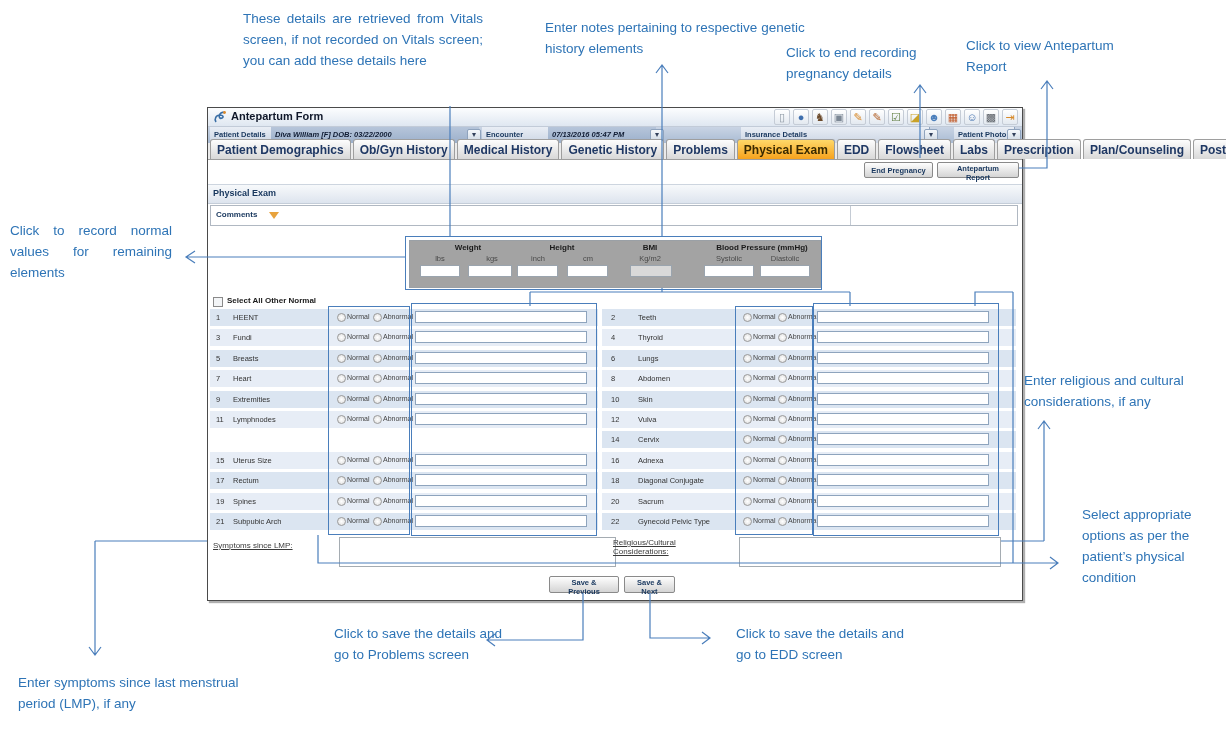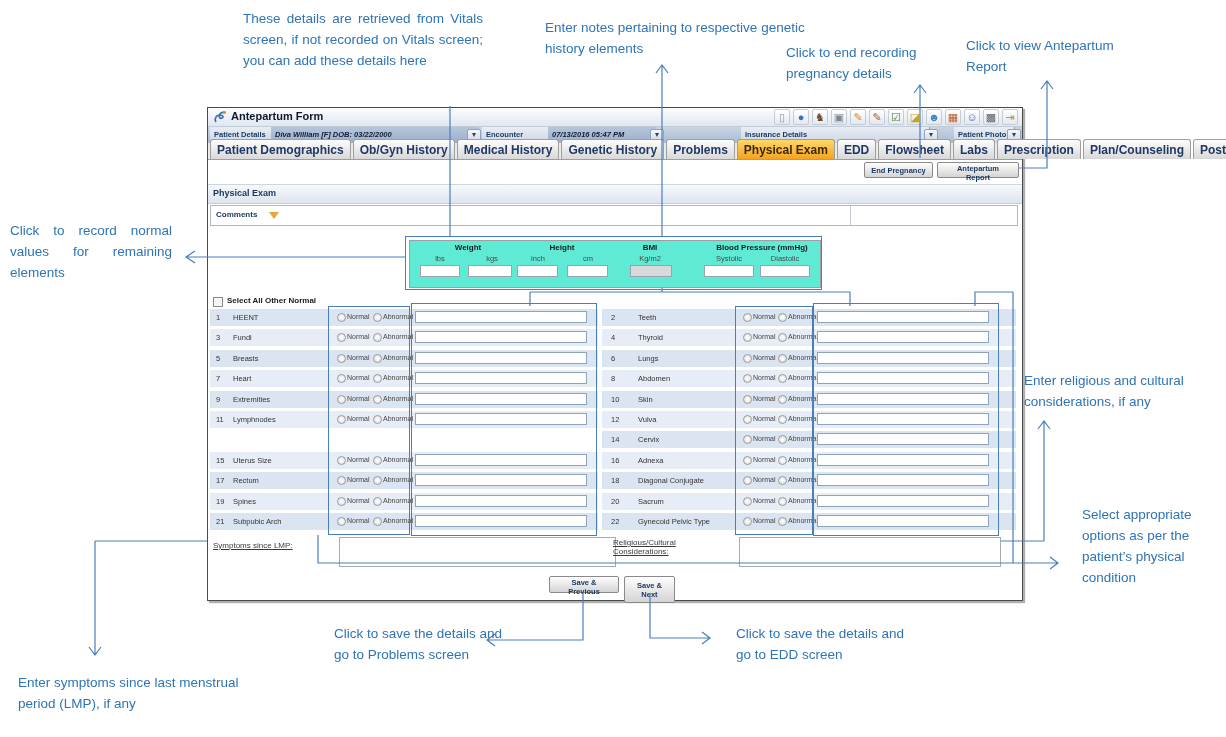--- a/index.html
+++ b/index.html
@@ -26,21 +26,21 @@
   
   .btn{position:absolute;font-size:7.5px;font-weight:bold;color:#17365d;background:linear-gradient(#fefefe,#d4d4d4);border:1px solid #8a8a8a;border-radius:2px;text-align:center;}
   
   #sectionhdr{position:absolute;left:0;top:76px;width:100%;height:18px;background:linear-gradient(#f7f9fb,#dde4ee);border-top:1px solid #cdd5df;border-bottom:1px solid #c4cdd8;}
   #sectionhdr span{position:absolute;left:5px;top:3px;font-size:9px;font-weight:bold;color:#17365D;}
   #commentsrow{position:absolute;left:2px;top:97px;width:806px;height:19px;background:#fff;border:1px solid #b0b8c2;}
   #commentsrow .divider{position:absolute;left:639px;top:0;width:1px;height:100%;background:#c4cbd4;}
   #commentslabel{position:absolute;left:5px;top:4px;font-size:8px;font-weight:bold;color:#17365D;}
   #commentstri{position:absolute;left:58px;top:6px;width:0;height:0;border-left:5px solid transparent;border-right:5px solid transparent;border-top:7px solid #e8a33d;}
   
-  #vitpanel{position:absolute;left:201px;top:132px;width:410px;height:46px;border:1px solid #9aa0a6;background:#5eead4;}
+  #vitpanel{position:absolute;left:201px;top:132px;width:410px;height:46px;border:1px solid #9aa0a6;background:#a3a3a3;}
   .vhead{position:absolute;top:2px;transform:translateX(-50%);font-size:8px;font-weight:bold;color:#1a1a1a;white-space:nowrap;}
   .vunit{position:absolute;top:13px;transform:translateX(-50%);font-size:7.5px;color:#4a4a4a;white-space:nowrap;}
   .vinput{position:absolute;top:24px;height:12px;border:1px solid #9aa4ae;background:#fff;box-sizing:border-box;}
   .vinput.disabled{background:#d9d9d9;}
   
   #selectall{position:absolute;left:4px;top:188px;height:10px;}
   #selectallbox{position:absolute;left:1px;top:1px;width:8px;height:8px;border:1px solid #8a8a8a;background:#f3f5f7;}
   #selectalllab{position:absolute;left:15px;top:0;font-size:8px;font-weight:600;color:#1a1a1a;white-space:nowrap;}
   
   #examgrid{position:absolute;left:2px;top:201px;width:810px;}
@@ -429,15 +429,15 @@
     </div>
   </div>
 </div>
 
     <span class="flabel" style="left:5px;top:433px;">Symptoms since LMP:</span>
     <textarea class="tarea" style="left: 131px; top: 429px; width: 277px; height: 30px;"></textarea>
     <span class="flabel" style="left:405px;top:430px;width:92px;display:inline-block;">Religious/Cultural Considerations:</span>
     <textarea class="tarea" style="left: 531px; top: 429px; width: 262px; height: 30px;"></textarea>
 
     <button class="btn" style="left:341px;top:468px;width:70px;height:17px;">Save &amp; Previous</button>
-    <button class="btn" style="left:416px;top:468px;width:51px;height:27px;">Save &amp; Next</button>
+    <button class="btn" style="left:416px;top:468px;width:51px;height:17px;">Save &amp; Next</button>
   </div>
 </div>
 
 </body></html>

